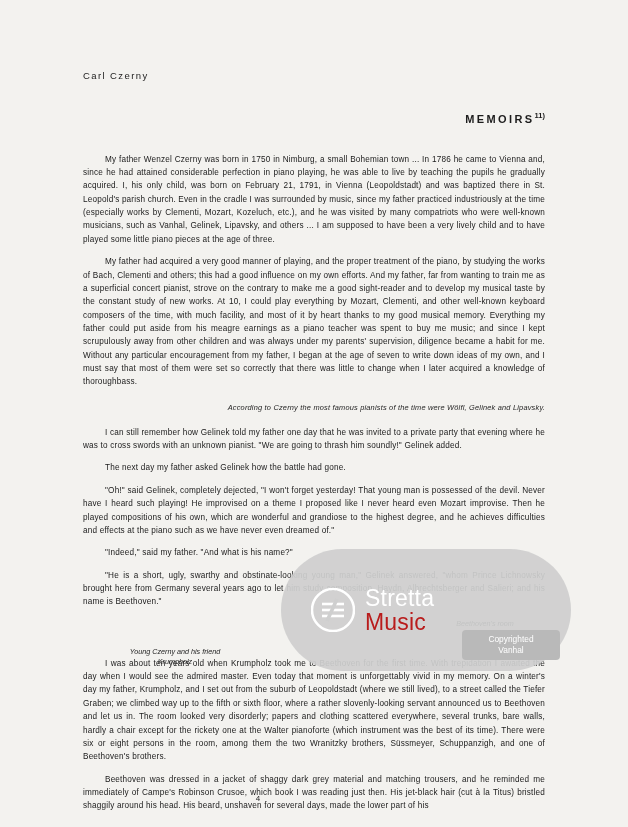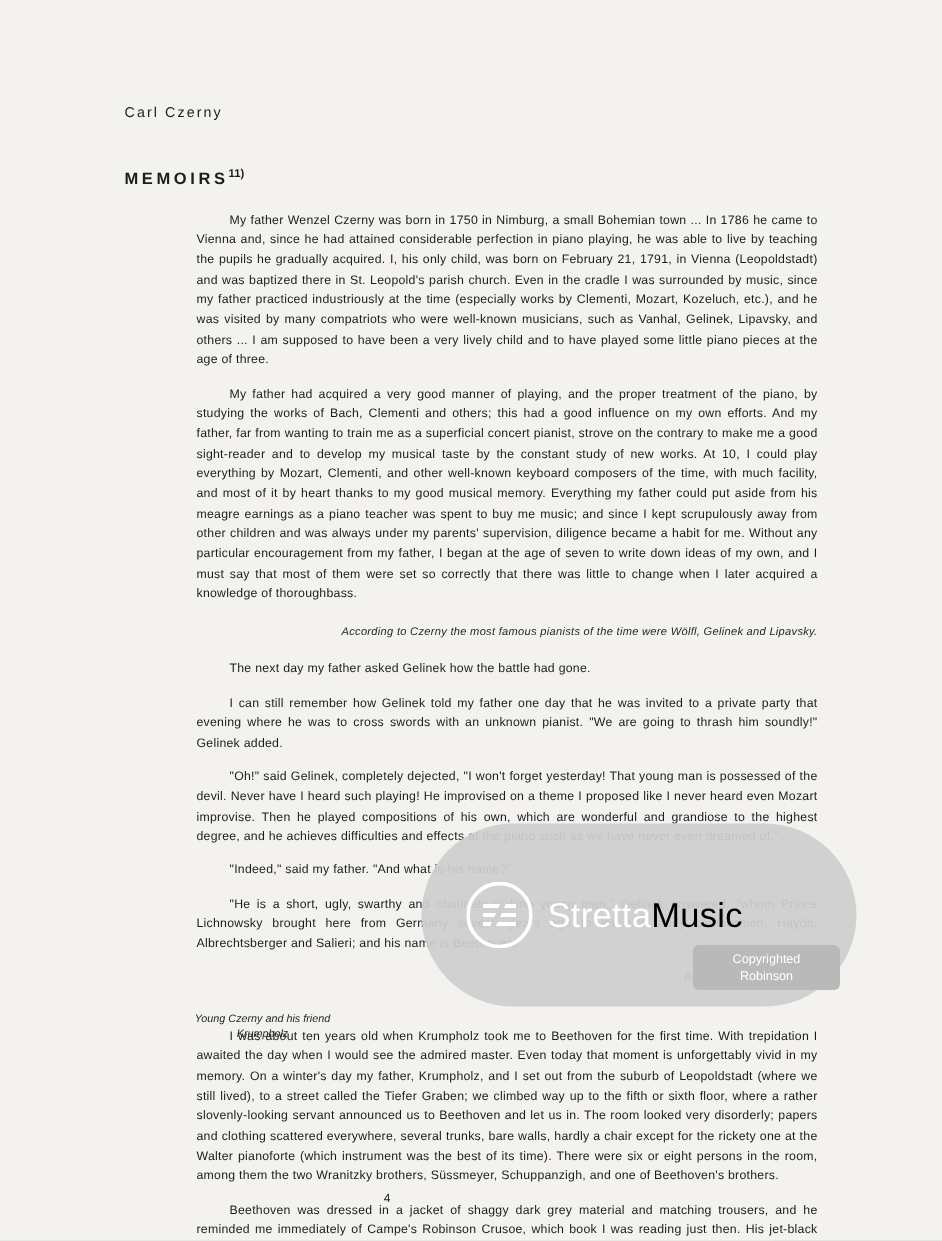--- a/index.html
+++ b/index.html
@@ -33,25 +33,25 @@
     top: 70px;
     width: 462px;
   }
   .author {
     font-size: 9.5px;
     letter-spacing: 1.4px;
     color: #1d1d1d;
     margin-bottom: 30px;
   }
   .doc-title {
-    text-align: left;
+    text-align: right;
     font-size: 11px;
     letter-spacing: 2.4px;
     color: #1d1d1d;
-    margin: 0 0 14px 0;
+    margin: 0 0 28px 0;
   }
   .doc-title sup {
     font-size: 7.5px;
     letter-spacing: 0;
     vertical-align: super;
   }
   .subtitle {
     text-align: center;
     font-size: 9px;
     letter-spacing: 1.6px;
@@ -61,21 +61,20 @@
   p.body {
     font-size: 8.2px;
     line-height: 1.63;
     text-align: justify;
     color: #1b1b1b;
     margin: 0 0 9px 0;
     letter-spacing: 0.18px;
   }
   p.body.indent {
     text-indent: 22px;
-    margin-left: 48px;
   }
   p.caption {
     font-size: 7.4px;
     font-style: italic;
     text-align: right;
     color: #242424;
     margin: 14px 0 14px 0;
     letter-spacing: 0.2px;
   }
   .figure-row {
@@ -138,32 +137,32 @@
     box-sizing: border-box;
   }
   .wm-logo {
     width: 44px;
     height: 44px;
     margin-right: 10px;
     flex: none;
   }
   .wm-text {
     display: flex;
-    flex-direction: row;
+    flex-direction: column;
     justify-content: center;
   }
   .wm-line1 {
     font-size: 23px;
     color: #ffffff;
     line-height: 1.05;
     letter-spacing: 0.2px;
   }
   .wm-line2 {
     font-size: 23px;
-    color: #000000;
+    color: #b91c1c;
     line-height: 1.05;
     letter-spacing: 0.2px;
   }
   .wm-badge {
     position: absolute;
     left: 462px;
     top: 630px;
     width: 98px;
     height: 30px;
     background: #b9b9b9;
@@ -189,22 +188,22 @@
     <div class="author">Carl  Czerny</div>
 
     <h1 class="doc-title"><span>MEMOIRS</span><sup>11)</sup></h1>
 
 
     <p class="body indent">My father Wenzel Czerny was born in 1750 in Nimburg, a small Bohemian town ... In 1786 he came to Vienna and, since he had attained considerable perfection in piano playing, he was able to live by teaching the pupils he gradually acquired. I, his only child, was born on February 21, 1791, in Vienna (Leopoldstadt) and was baptized there in St. Leopold's parish church. Even in the cradle I was surrounded by music, since my father practiced industriously at the time (especially works by Clementi, Mozart, Kozeluch, etc.), and he was visited by many compatriots who were well-known musicians, such as Vanhal, Gelinek, Lipavsky, and others ... I am supposed to have been a very lively child and to have played some little piano pieces at the age of three.</p>
     <p class="body indent">My father had acquired a very good manner of playing, and the proper treatment of the piano, by studying the works of Bach, Clementi and others; this had a good influence on my own efforts. And my father, far from wanting to train me as a superficial concert pianist, strove on the contrary to make me a good sight-reader and to develop my musical taste by the constant study of new works. At 10, I could play everything by Mozart, Clementi, and other well-known keyboard composers of the time, with much facility, and most of it by heart thanks to my good musical memory. Everything my father could put aside from his meagre earnings as a piano teacher was spent to buy me music; and since I kept scrupulously away from other children and was always under my parents' supervision, diligence became a habit for me. Without any particular encouragement from my father, I began at the age of seven to write down ideas of my own, and I must say that most of them were set so correctly that there was little to change when I later acquired a knowledge of thoroughbass.</p>
 
     <p class="caption">According to Czerny the most famous pianists of the time were Wölfl, Gelinek and Lipavsky.</p>
 
+    <p class="body indent">I can still remember how Gelinek told my father one day that he was invited to a private party that evening where he was to cross swords with an unknown pianist. "We are going to thrash him soundly!" Gelinek added.</p>
     <p class="body indent">The next day my father asked Gelinek how the battle had gone.</p>
-    <p class="body indent">I can still remember how Gelinek told my father one day that he was invited to a private party that evening where he was to cross swords with an unknown pianist. "We are going to thrash him soundly!" Gelinek added.</p>
     <p class="body indent">"Oh!" said Gelinek, completely dejected, "I won't forget yesterday! That young man is possessed of the devil. Never have I heard such playing! He improvised on a theme I proposed like I never heard even Mozart improvise. Then he played compositions of his own, which are wonderful and grandiose to the highest degree, and he achieves difficulties and effects at the piano such as we have never even dreamed of."</p>
     <p class="body indent">"Indeed," said my father. "And what is his name?"</p>
     <p class="body indent">"He is a short, ugly, swarthy and obstinate-looking young man," Gelinek answered, "whom Prince Lichnowsky brought here from Germany several years ago to let him study composition, Haydn, Albrechtsberger and Salieri; and his name is Beethoven."</p>
 
     <div class="figure-row">
       <div class="fig-cap-left">Young Czerny and his friend Krumpholz</div>
       <div class="fig-cap-right">Beethoven's room</div>
     </div>
 
     <p class="body indent">I was about ten years old when Krumpholz took me to Beethoven for the first time. With trepidation I awaited the day when I would see the admired master. Even today that moment is unforgettably vivid in my memory. On a winter's day my father, Krumpholz, and I set out from the suburb of Leopoldstadt (where we still lived), to a street called the Tiefer Graben; we climbed way up to the fifth or sixth floor, where a rather slovenly-looking servant announced us to Beethoven and let us in. The room looked very disorderly; papers and clothing scattered everywhere, several trunks, bare walls, hardly a chair except for the rickety one at the Walter pianoforte (which instrument was the best of its time). There were six or eight persons in the room, among them the two Wranitzky brothers, Süssmeyer, Schuppanzigh, and one of Beethoven's brothers.</p>
@@ -223,16 +222,16 @@
       <line x1="11" y1="28" x2="33" y2="28" stroke="#ffffff" stroke-width="2.6"></line>
       <line x1="26" y1="11" x2="16" y2="33" stroke="#cfcfcf" stroke-width="3.6"></line>
     </svg>
     <div class="wm-text">
       <div class="wm-line1">Stretta</div>
       <div class="wm-line2">Music</div>
     </div>
   </div>
   <div class="wm-badge">
     <span>Copyrighted</span>
-    <span>Robinson</span>
+    <span>Vanhal</span>
   </div>
 
 </div>
 
 </body></html>

